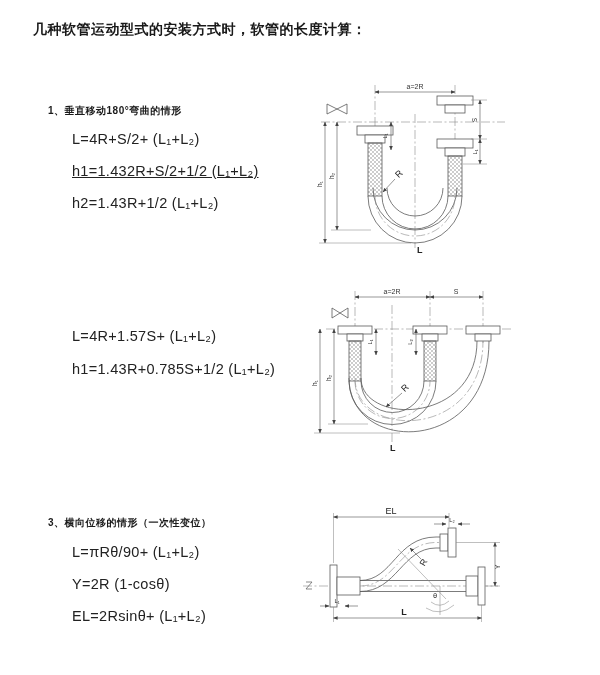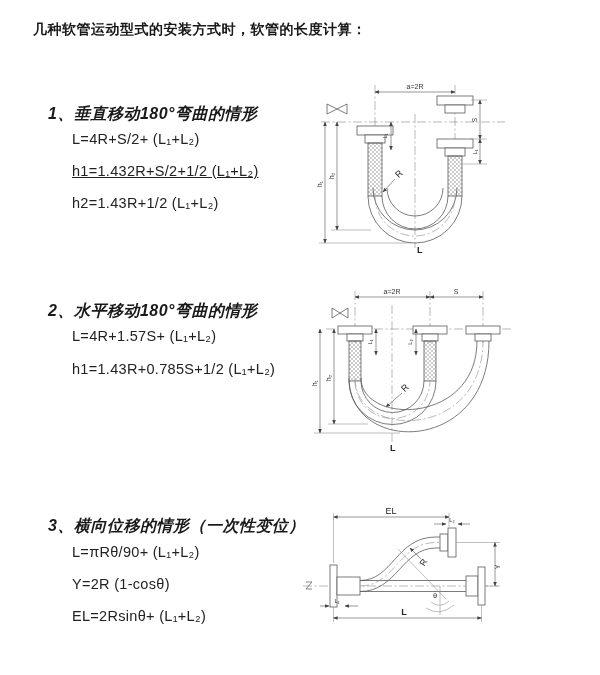--- a/index.html
+++ b/index.html
@@ -1,20 +1,20 @@
 <!DOCTYPE html>
 <html><head>
 <meta charset="utf-8">
 <style>
   html,body{margin:0;padding:0;background:#e8e8e8;}
   .page{position:relative;width:600px;height:675px;background:#ffffff;
         font-family:"Liberation Sans","DejaVu Sans",sans-serif;color:#1a1a1a;overflow:hidden;}
   .txt{position:absolute;white-space:nowrap;}
   .title{font-size:14px;font-weight:bold;letter-spacing:.5px;}
-  .heading{font-size:16px;font-weight:bold;letter-spacing:.5px;font-style:italic;}
+  .heading{font-size:10px;font-weight:bold;letter-spacing:.5px;}
   .formula{font-size:14.5px;letter-spacing:.3px;color:#222;}
   svg{position:absolute;overflow:visible;}
   svg path,svg line,svg rect,svg polyline{stroke:#5a5a5a;fill:none;stroke-width:.8;}
   svg .cl{stroke:#8a8a8a;stroke-width:.6;stroke-dasharray:9 2.5 2 2.5;}
   svg .dim{stroke:#6a6a6a;stroke-width:.7;}
   svg .ext{stroke:#8a8a8a;stroke-width:.55;}
   svg text{fill:#333;font-family:"Liberation Sans","DejaVu Sans",sans-serif;font-size:7px;stroke:none;}
   svg .big{font-size:9px;fill:#222;}
   svg .valve{fill:none;stroke:#555;stroke-width:.8;}
   svg .plate{fill:#fff;}
@@ -24,21 +24,20 @@
 
 <div class="page">
 
   <div class="txt title" style="left:33px;top:21px;">几种软管运动型式的安装方式时，软管的长度计算：</div>
 
   <div class="txt heading" style="left:48px;top:104px;">1、垂直移动180°弯曲的情形</div>
   <div class="txt formula" style="left:72px;top:131px;">L=4R+S/2+ (L₁+L₂)</div>
   <div class="txt formula" style="left:72px;top:163px;text-decoration:underline;">h1=1.432R+S/2+1/2 (L₁+L₂)</div>
   <div class="txt formula" style="left:72px;top:195px;">h2=1.43R+1/2 (L₁+L₂)</div>
 
-  <div class="txt heading" style="left:48px;top:301px;">2、水平移动180°弯曲的情形</div>
   <div class="txt formula" style="left:72px;top:328px;">L=4R+1.57S+ (L₁+L₂)</div>
   <div class="txt formula" style="left:72px;top:361px;text-align:right;">h1=1.43R+0.785S+1/2 (L₁+L₂)</div>
 
   <div class="txt heading" style="left:48px;top:516px;">3、横向位移的情形（一次性变位）</div>
   <div class="txt formula" style="left:72px;top:544px;">L=πRθ/90+ (L₁+L₂)</div>
   <div class="txt formula" style="left:72px;top:576px;">Y=2R (1-cosθ)</div>
   <div class="txt formula" style="left:72px;top:608px;">EL=2Rsinθ+ (L₁+L₂)</div>
 
   <svg style="left:313px;top:76px;" width="278" height="178" viewBox="0 0 278 178">
     <defs>

